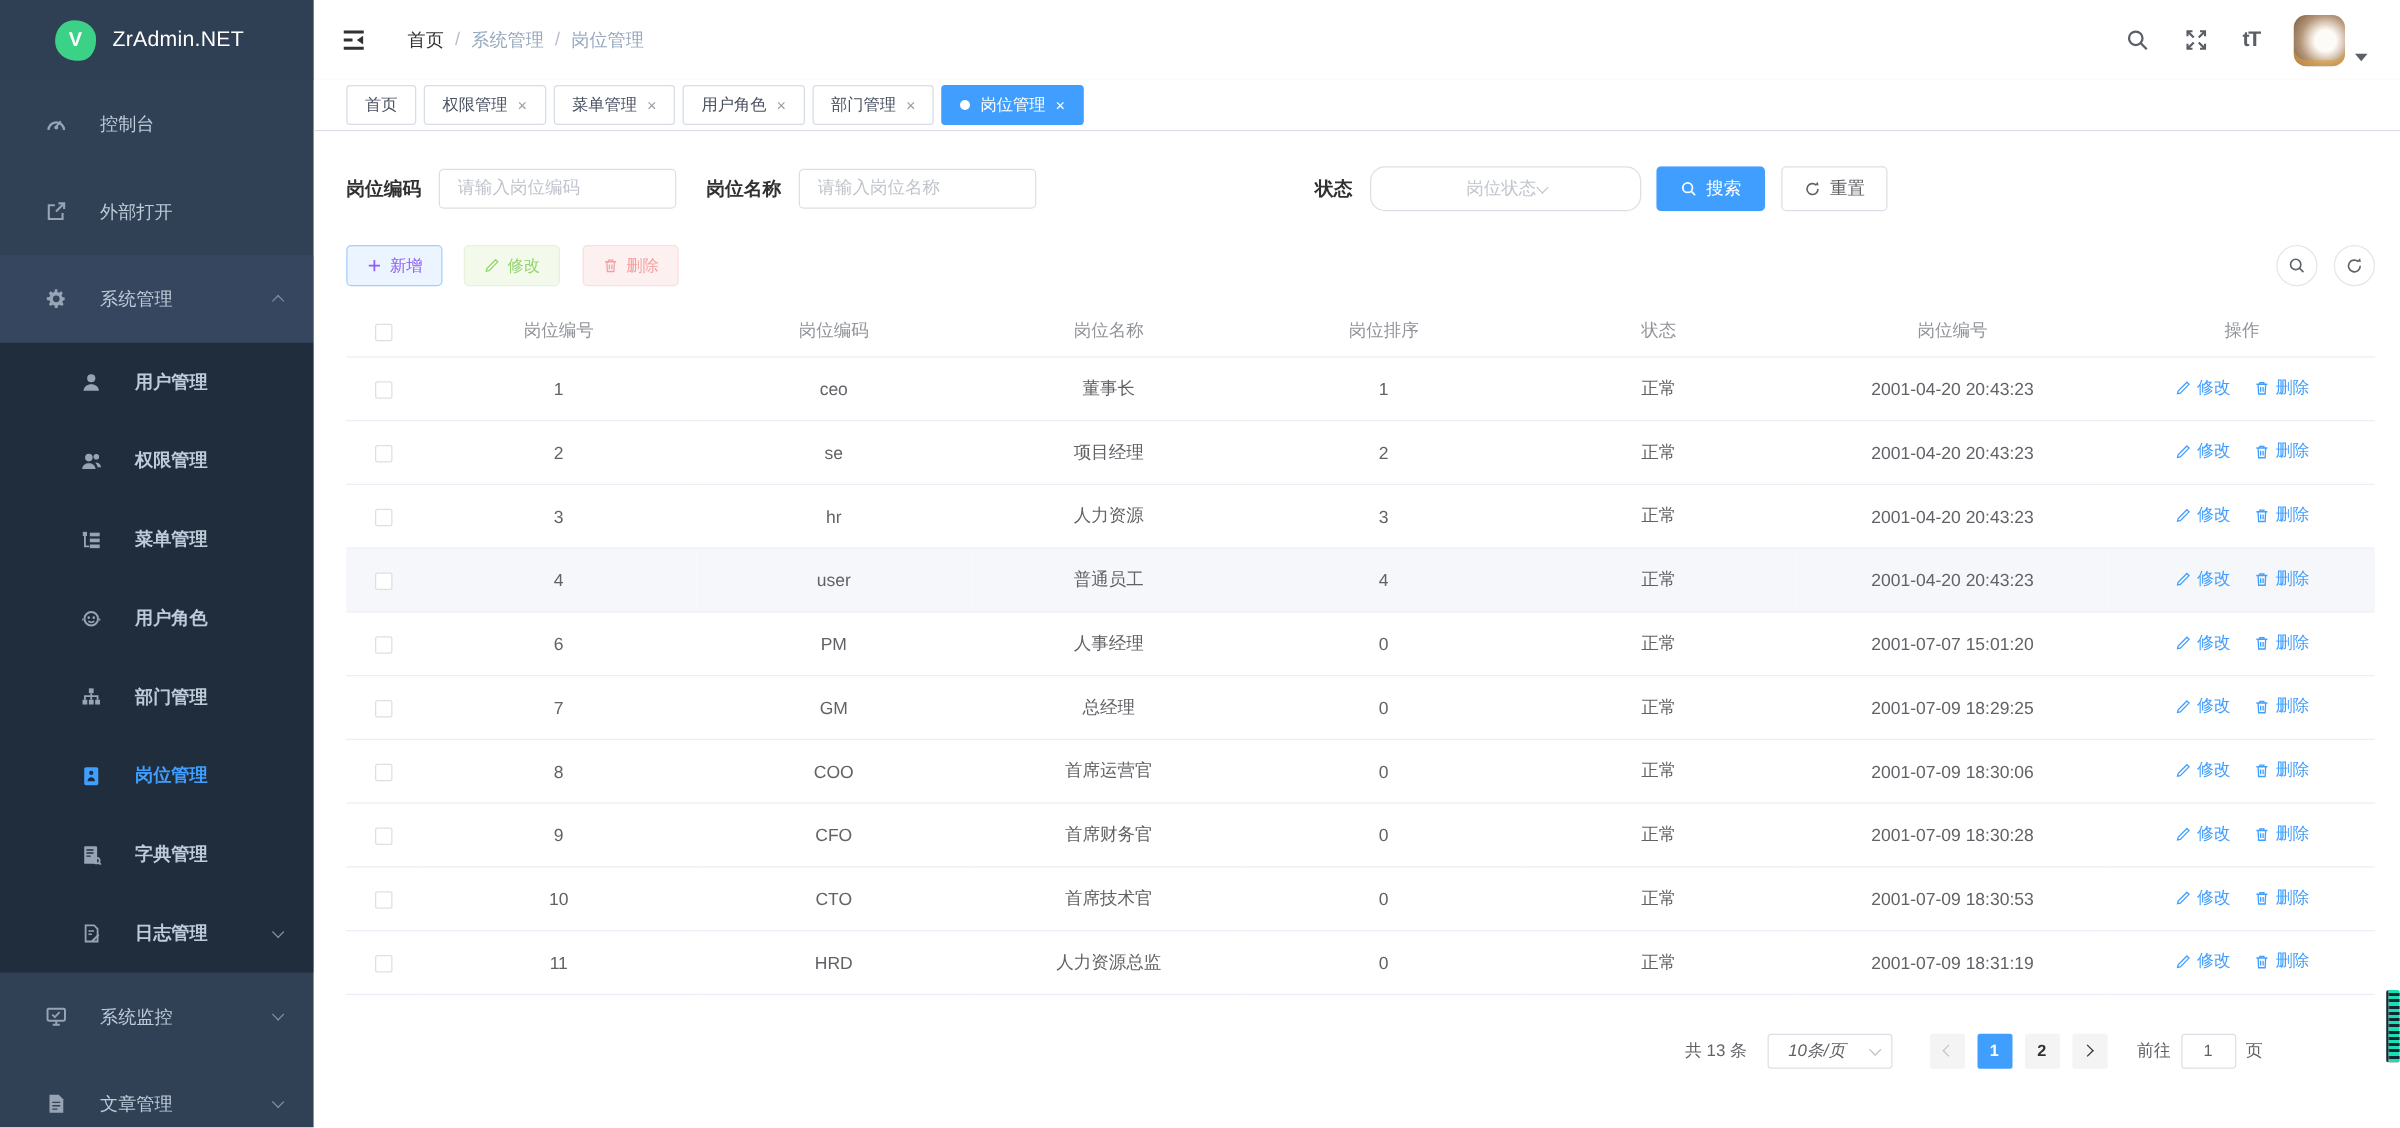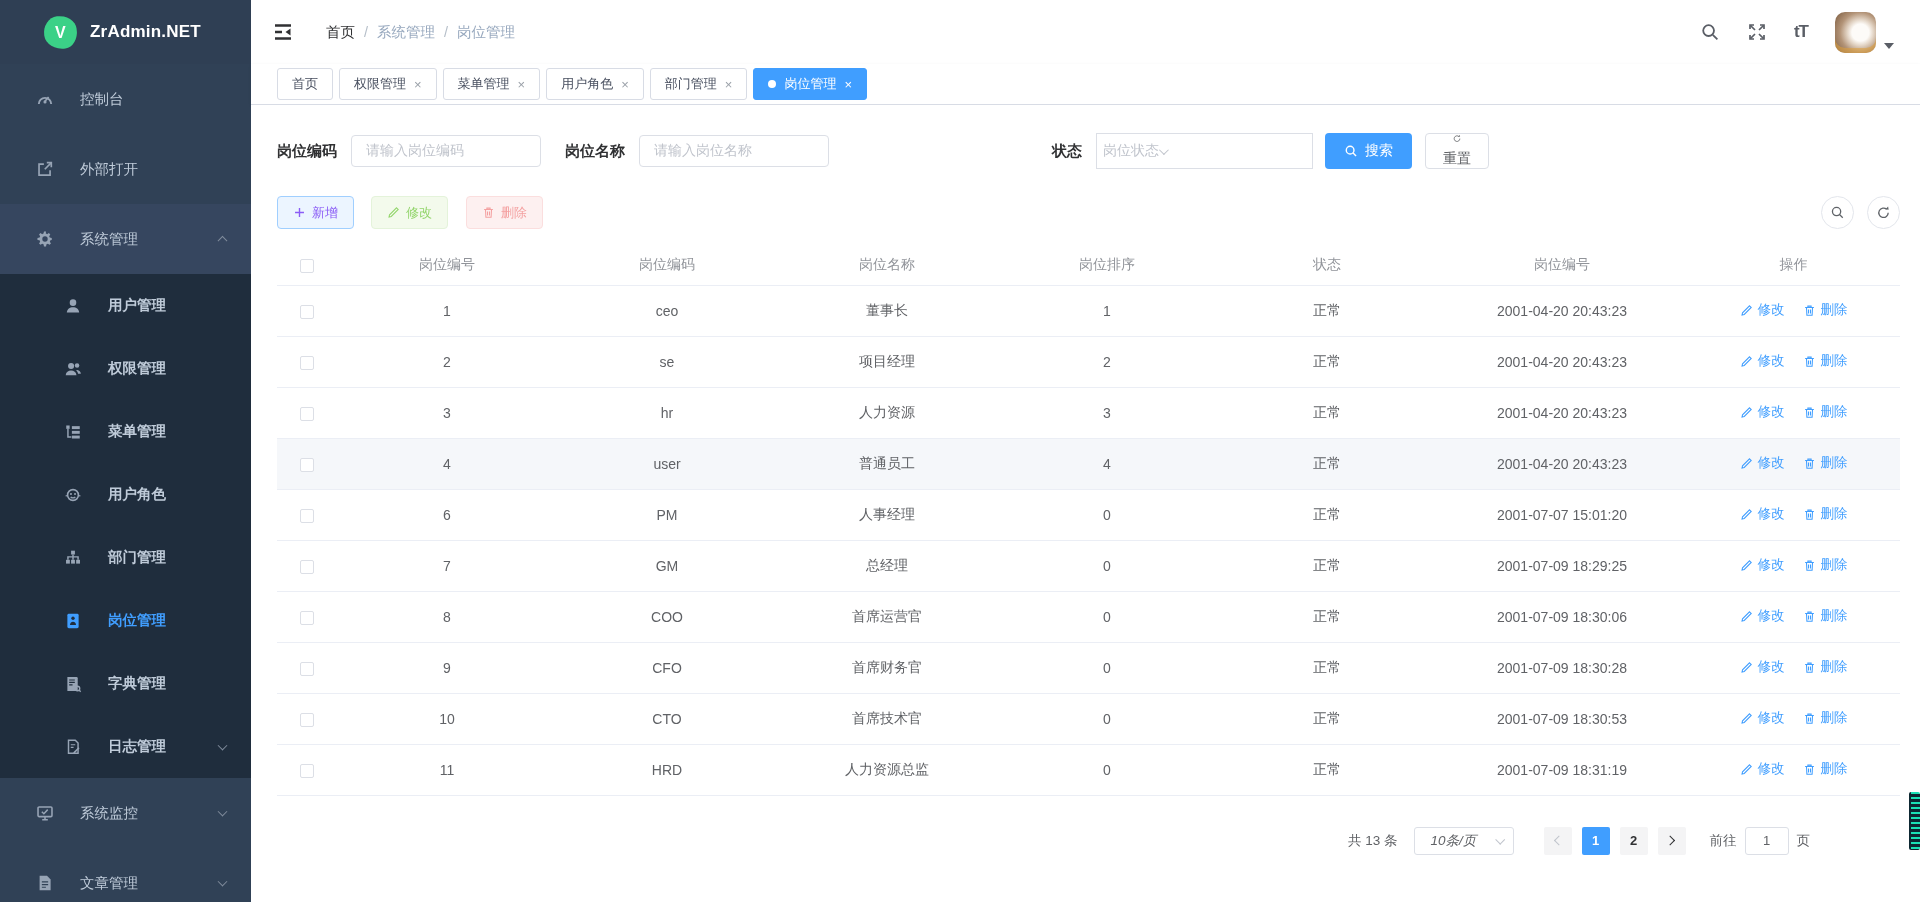--- a/index.html
+++ b/index.html
@@ -6,21 +6,21 @@
   html,body { width:1920px; height:902px; overflow:hidden; background:#fff;
     font-family:"Liberation Sans","DejaVu Sans",sans-serif; }
   .app { display:flex; width:100%; height:100%; }
 
   
   .sidebar { width:251px; min-width:251px; height:100%; background:#304156; color:#bfcbd9; overflow:hidden; }
   .logo { height:64px; display:flex; align-items:center; padding-left:44px; background:#2f3f54; cursor:pointer; }
   .logo-mark { width:33px; height:33px; background:#3bd187; border-radius:46% 54% 42% 58% / 52% 46% 54% 48%;
     display:flex; align-items:center; justify-content:center; transform:rotate(-8deg); }
   .logo-v { color:#fff; font-weight:bold; font-size:16px; transform:rotate(8deg); }
-  .logo-text { color:#fff; font-weight:bold; font-size:17px; margin-left:13px; letter-spacing:.2px; }
+  .logo-text { color:#fff; font-weight:normal; font-size:17px; margin-left:13px; letter-spacing:.2px; }
   .menu-item { position:relative; height:70px; display:flex; align-items:center; padding-left:36px; font-size:14.5px; cursor:pointer; }
   .menu-item .mi { width:18px; height:18px; color:#97a4b5; flex:none; }
   .menu-item .mi-label { margin-left:26px; }
   .menu-item.parent-open { background:#36465f; }
   .submenu { background:#1f2d3d;font-weight:bold; }
   .submenu .menu-item { height:63px; padding-left:64px; background:transparent; }
   .menu-item.active { color:#409eff; }
   .menu-item.active .mi { color:#409eff; }
   .chev { width:7px; height:7px; border-right:1.6px solid #808c9c; border-bottom:1.6px solid #808c9c;
     position:absolute; right:25px; top:50%; }
@@ -59,29 +59,29 @@
   .content { flex:1; padding:0 20px 0 26px; background:#fff; position:relative; }
 
   
   .filter-row { margin-top:28px; display:flex; align-items:center; }
   .f-label { font-weight:bold; font-size:15px; color:#303133; }
   .f-input { width:190px; height:32px; border:1px solid #dcdfe6; border-radius:4px; margin-left:14px;
     padding:0 14px; font-size:14px; color:#606266; outline:none; font-family:Liberation Mono, monospace; }
   .f-input::placeholder { color:#c0c4cc; }
   .gap24 { margin-left:24px; }
   .status-gap { margin-left:223px; }
-  .f-select { width:217px; height:36px; border:1px solid #dcdfe6; border-radius:0; margin-left:14px;
-    display:flex; align-items:center; justify-content:flex-start; padding:0 6px; cursor:pointer; }
+  .f-select { width:217px; height:36px; border:1px solid #dcdfe6; border-radius:12px; margin-left:14px;
+    display:flex; align-items:center; justify-content:center; padding:0 6px; cursor:pointer; }
   .f-select .ph { color:#c0c4cc; font-size:14px; }
   .sel-chev { width:7px; height:7px; border-right:1.5px solid #c0c4cc; border-bottom:1.5px solid #c0c4cc;
     transform:rotate(45deg) translateY(-2px); }
   .btn { display:inline-flex; align-items:center; justify-content:center; height:36px; border-radius:4px;
     font-size:14px; cursor:pointer; gap:7px; border:1px solid transparent; font-family:inherit; }
   .btn-search { background:#409eff; color:#fff; padding:17px 18px; margin-left:12px; }
-  .btn-reset { background:#fff; color:#606266; border-color:#dcdfe6; padding:0 17px; margin-left:13px;flex-direction:column; }
+  .btn-reset { background:#fff; color:#606266; border-color:#dcdfe6; padding:0 17px; margin-left:13px; }
   .bic { width:14px; height:14px; }
 
   
   .toolbar-row { margin-top:27px; display:flex; align-items:center; }
   .btn-mini { height:33px; border-radius:4px; font-size:13px; padding:0 15px; display:inline-flex;
     align-items:center; gap:6px; cursor:pointer; }
   .btn-add { background:#ecf5ff; border:1px solid #a0cfff; color:#8b5cf6; }
   .btn-edit { background:#f3faec; border:1px solid #e4f3da; color:#93d56c; margin-left:17px; cursor:not-allowed; }
   .btn-del { background:#fdf0f0; border:1px solid #fbdede; color:#f4a0a0; margin-left:18px; cursor:not-allowed; }
   .mic { width:13px; height:13px; }

